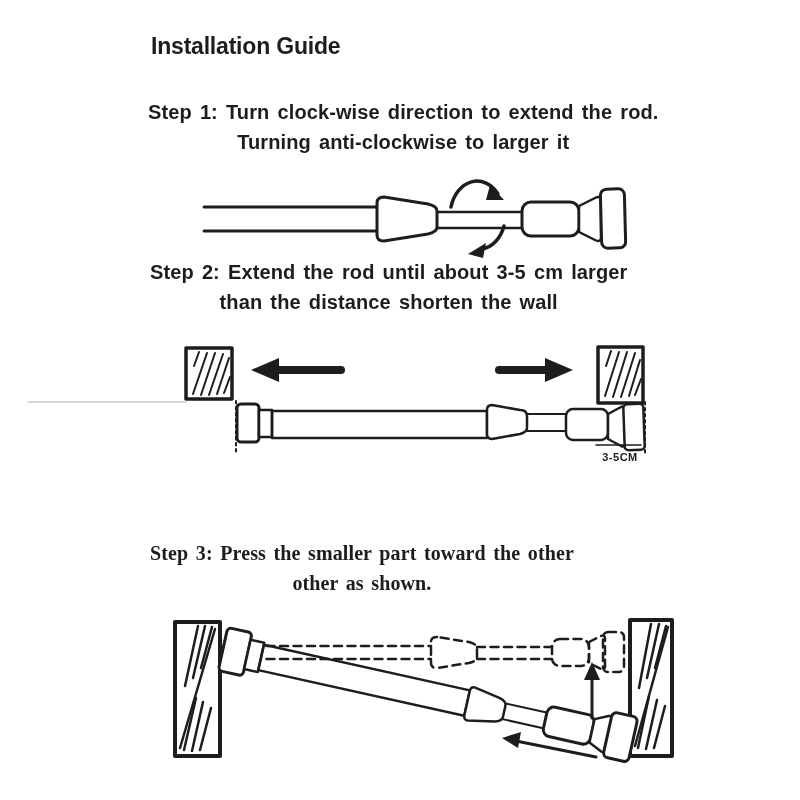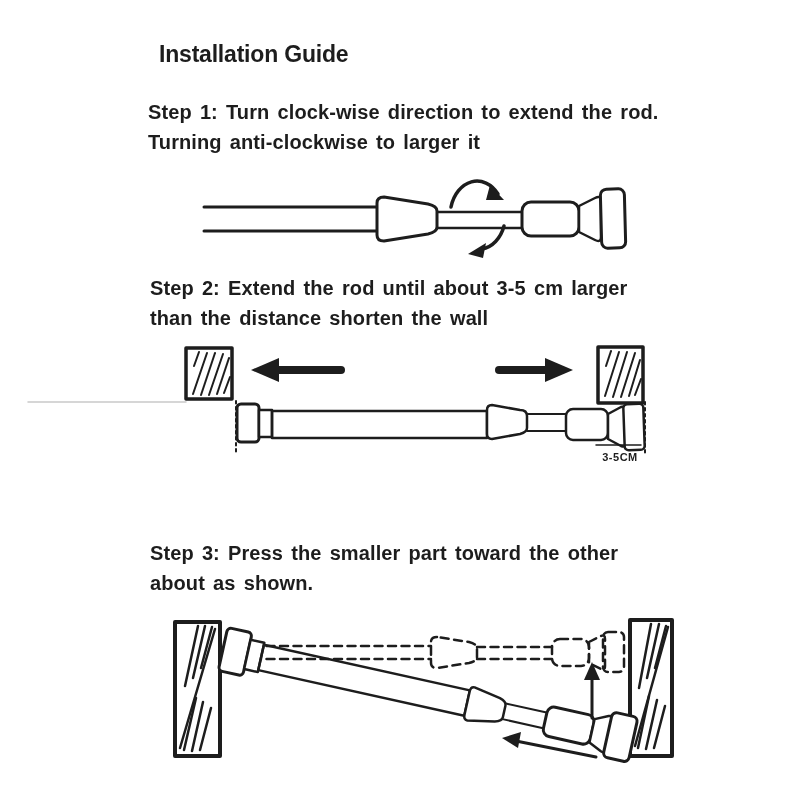--- a/index.html
+++ b/index.html
@@ -3,33 +3,33 @@
 <meta charset="utf-8">
 <style>
   html,body{margin:0;padding:0;}
   body{background:var(--background,#fff);}
   .page{
     position:relative;width:800px;height:800px;overflow:hidden;
     background:var(--background,#fff);
     font-family:"Liberation Sans",sans-serif;color:var(--ink,#1d1d1d);
   }
   .page-title{
-    position:absolute;left:151px;top:33px;margin:8px;
+    position:absolute;left:151px;top:33px;margin:0;
     font-size:23px;font-weight:700;letter-spacing:-0.2px;
     color:var(--ink,#1d1d1d);white-space:nowrap;
   }
   .step-text{
     position:absolute;font-size:20px;font-weight:600;line-height:30px;
     letter-spacing:0.1px;word-spacing:2.5px;white-space:nowrap;
     color:var(--ink,#1d1d1d);
   }
-  .step-text span{display:block;}
+  .step-text span{display:block;text-align:center;}
   #step1-text{left:148px;top:97px;}
-  #step2-text{left:150px;top:273px;}
-  #step3-text{left:150px;top:538px;}
+  #step2-text{left:150px;top:257px;}
+  #step3-text{left:150px;top:538px;font-family:Liberation Serif, serif;}
   .diagram-canvas{position:absolute;left:0;top:0;}
   .ln{stroke:var(--ink,#1d1d1d);fill:none;stroke-linecap:round;stroke-linejoin:round;}
   .w15{stroke-width:1.5}.w2{stroke-width:2}.w25{stroke-width:2.5}
   .w3{stroke-width:3}.w35{stroke-width:3.5}.w4{stroke-width:4}.w8{stroke-width:8}
   .fw{fill:#fff;}
   .fill-ink{fill:var(--ink,#1d1d1d);stroke:none;}
   .dash{stroke-dasharray:8 5.5;}
   .dot{stroke-dasharray:2.5 3.5;}
   .faint{stroke:var(--faint-line,#c9c9c9);}
   .coil-stroke{stroke:var(--ink,#1d1d1d);stroke-width:1.2;fill:none;}
@@ -47,21 +47,21 @@
     <span>Turning anti-clockwise to larger it</span>
   </div>
 
   <div class="step-text" id="step2-text">
     <span>Step 2: Extend the rod until about 3-5 cm larger</span>
     <span>than the distance shorten the wall</span>
   </div>
 
   <div class="step-text" id="step3-text">
     <span>Step 3: Press the smaller part toward the other</span>
-    <span>about as shown.</span>
+    <span>other as shown.</span>
   </div>
 
   <svg class="diagram-canvas" width="800" height="800" viewBox="0 0 800 800">
     <defs>
       <pattern id="coil" patternUnits="userSpaceOnUse" width="8" height="28">
         <path d="M0,1 L8,27 M8,1 L0,27" class="coil-stroke"></path>
       </pattern>
     </defs>
 
     <g>

